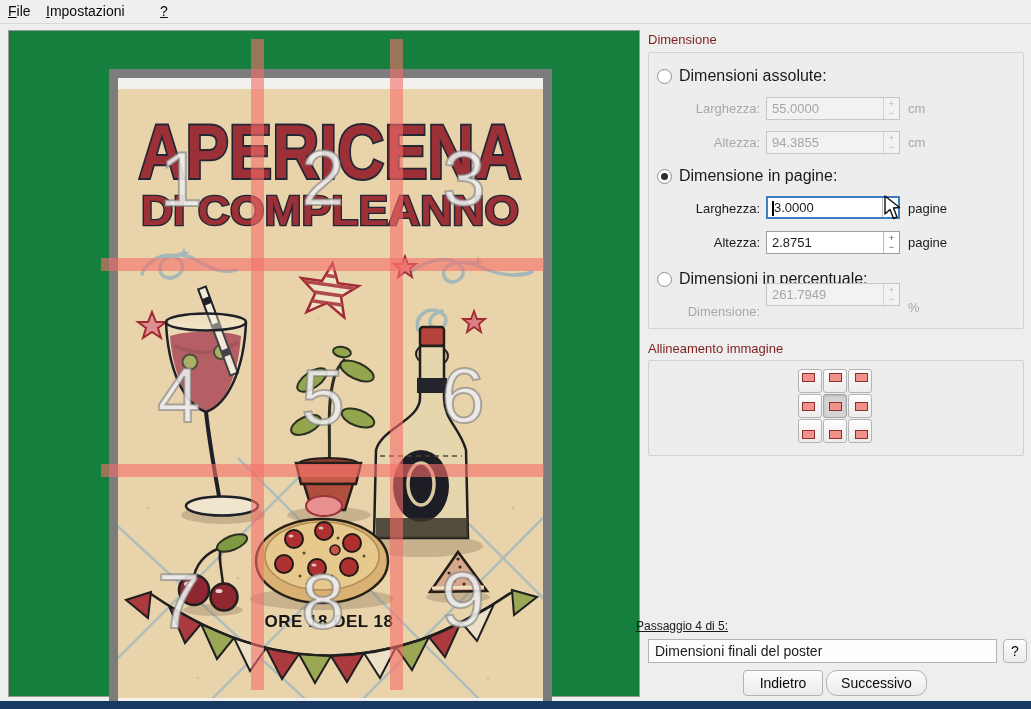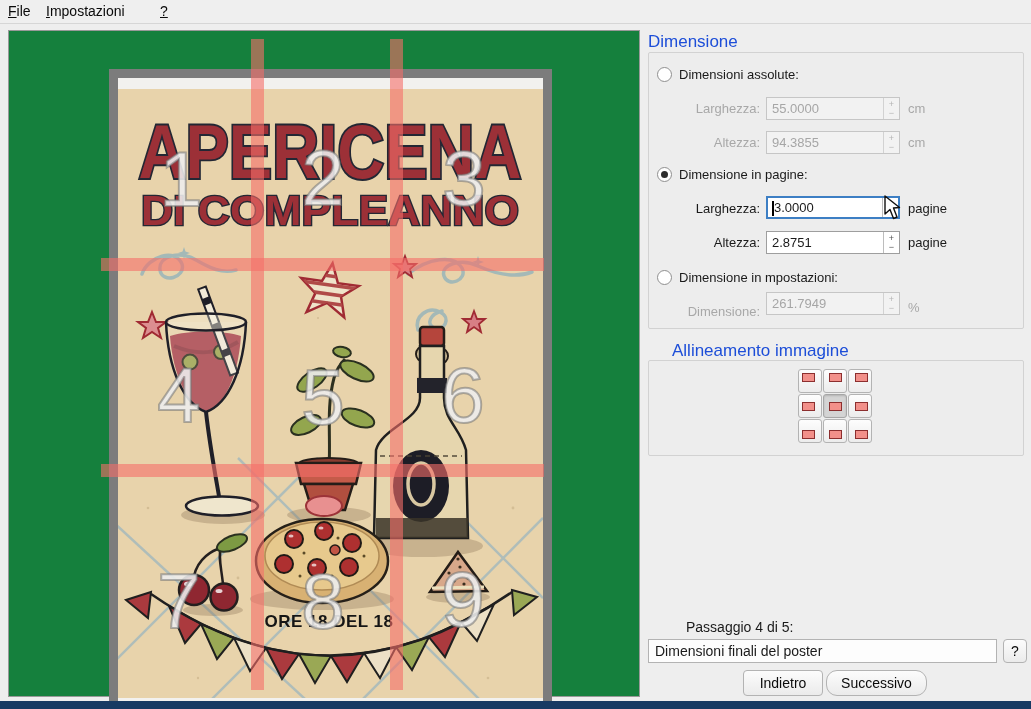--- a/index.html
+++ b/index.html
@@ -20,24 +20,24 @@
                 border:9px solid #7c7c7c;background:#f4f4f2;}
   .poster-frame svg{display:block;}
   .overlay-line{position:absolute;background:rgba(245,110,105,0.6);}
   .ghost-number{position:absolute;transform:translate(-50%,-50%);
                 font-size:78px;font-weight:400;line-height:1;
                 color:rgba(255,255,255,0.78);
                 -webkit-text-stroke:2px rgba(120,120,120,0.55);
                 text-shadow:0 0 1px rgba(110,110,110,0.5);}
 
   
-  .group-title{position:absolute;font-size:17px;color:#1d4ed8;}
+  .group-title{position:absolute;font-size:13px;color:#7f1d1d;}
   .group-box{position:absolute;border:1px solid #d2d2d2;background:#ededed;border-radius:2px;}
 
-  .radio-row{position:absolute;display:flex;align-items:flex-start;gap:7px;font-size:13px;}
+  .radio-row{position:absolute;display:flex;align-items:center;gap:7px;font-size:16px;}
   .radio{width:15px;height:15px;border-radius:50%;background:#fff;border:1px solid #8f8f8f;
          box-sizing:border-box;position:relative;}
   .radio.checked::after{content:"";position:absolute;left:3px;top:3px;width:7px;height:7px;
          border-radius:50%;background:#2d2d2d;}
 
   .field-label{position:absolute;font-size:13px;text-align:right;width:110px;}
   .field-label.disabled{color:#a8a8a8;}
   .unit-label{position:absolute;font-size:13px;}
   .unit-label.disabled{color:#a8a8a8;}
 
@@ -57,21 +57,21 @@
               display:grid;grid-template-columns:24px 24px 24px;grid-template-rows:24px 24px 24px;
               gap:1px;}
   .align-btn{background:linear-gradient(#fdfdfd,#ececec);border:1px solid #b3b3b3;border-radius:3px;
              box-sizing:border-box;display:flex;padding:3px;}
   .align-btn.selected{background:#d4d4d4;border-color:#a6a6a6;box-shadow:inset 0 1px 2px rgba(0,0,0,0.15);}
   .align-icon{width:11px;height:7px;background:#f2908a;border:1.5px solid #8c2f2f;box-sizing:content-box;}
   .jt{align-items:flex-start}.jm{align-items:center}.jb{align-items:flex-end}
   .hl{justify-content:flex-start}.hc{justify-content:center}.hr{justify-content:flex-end}
 
   
-  .step-label{position:absolute;left:686px;top:619px;font-size:14px;}
+  .step-label{position:absolute;left:636px;top:619px;font-size:12px;text-decoration:underline;}
   .step-field{position:absolute;left:648px;top:639px;width:349px;height:24px;box-sizing:border-box;
               background:#fdfdfd;border:1px solid #b3b3b3;font-size:14px;padding:3px 6px;}
   .btn{position:absolute;background:linear-gradient(#fcfcfc,#ebebeb);border:1px solid #b3b3b3;
        border-radius:4px;font-size:14px;font-family:"Liberation Sans",sans-serif;
        display:flex;align-items:center;justify-content:center;box-sizing:border-box;color:#0a0a0a;}
   .help-btn{left:1003px;top:639px;width:24px;height:24px;}
   .back-btn{left:743px;top:670px;width:80px;height:26px;}
   .next-btn{left:826px;top:670px;width:101px;height:26px;border-radius:11px;}
 
   .status-bar{position:absolute;left:0;bottom:0;width:1031px;height:8px;background:#173a63;}
@@ -335,33 +335,33 @@
     <span class="val">2.8751</span>
     <span class="spin">
       <span>+</span>
       <span>−</span>
     </span>
   </div>
   <span class="unit-label" style="left:908px;top:235px">pagine</span>
 
   <div class="radio-row" style="left:657px;top:270px">
     <span class="radio"></span>
-    <span>Dimensione in mpostazioni:</span>
+    <span>Dimensioni in percentuale:</span>
   </div>
   <span class="field-label disabled" style="left:650px;top:304px">Dimensione:</span>
-  <div class="spinbox disabled" style="left:766px;top:292px">
+  <div class="spinbox disabled" style="left:766px;top:283px">
     <span class="val">261.7949</span>
     <span class="spin">
       <span>+</span>
       <span>−</span>
     </span>
   </div>
   <span class="unit-label disabled" style="left:908px;top:300px">%</span>
 
-  <div class="group-title" style="left:672px;top:341px">Allineamento immagine</div>
+  <div class="group-title" style="left:648px;top:341px">Allineamento immagine</div>
   <div class="group-box" style="left:648px;top:360px;width:374px;height:94px"></div>
   <div class="align-grid">
     <div class="align-btn jt hl">
         <span class="align-icon"></span>
       </div>
     <div class="align-btn jt hc">
         <span class="align-icon"></span>
       </div>
     <div class="align-btn jt hr">
         <span class="align-icon"></span>

